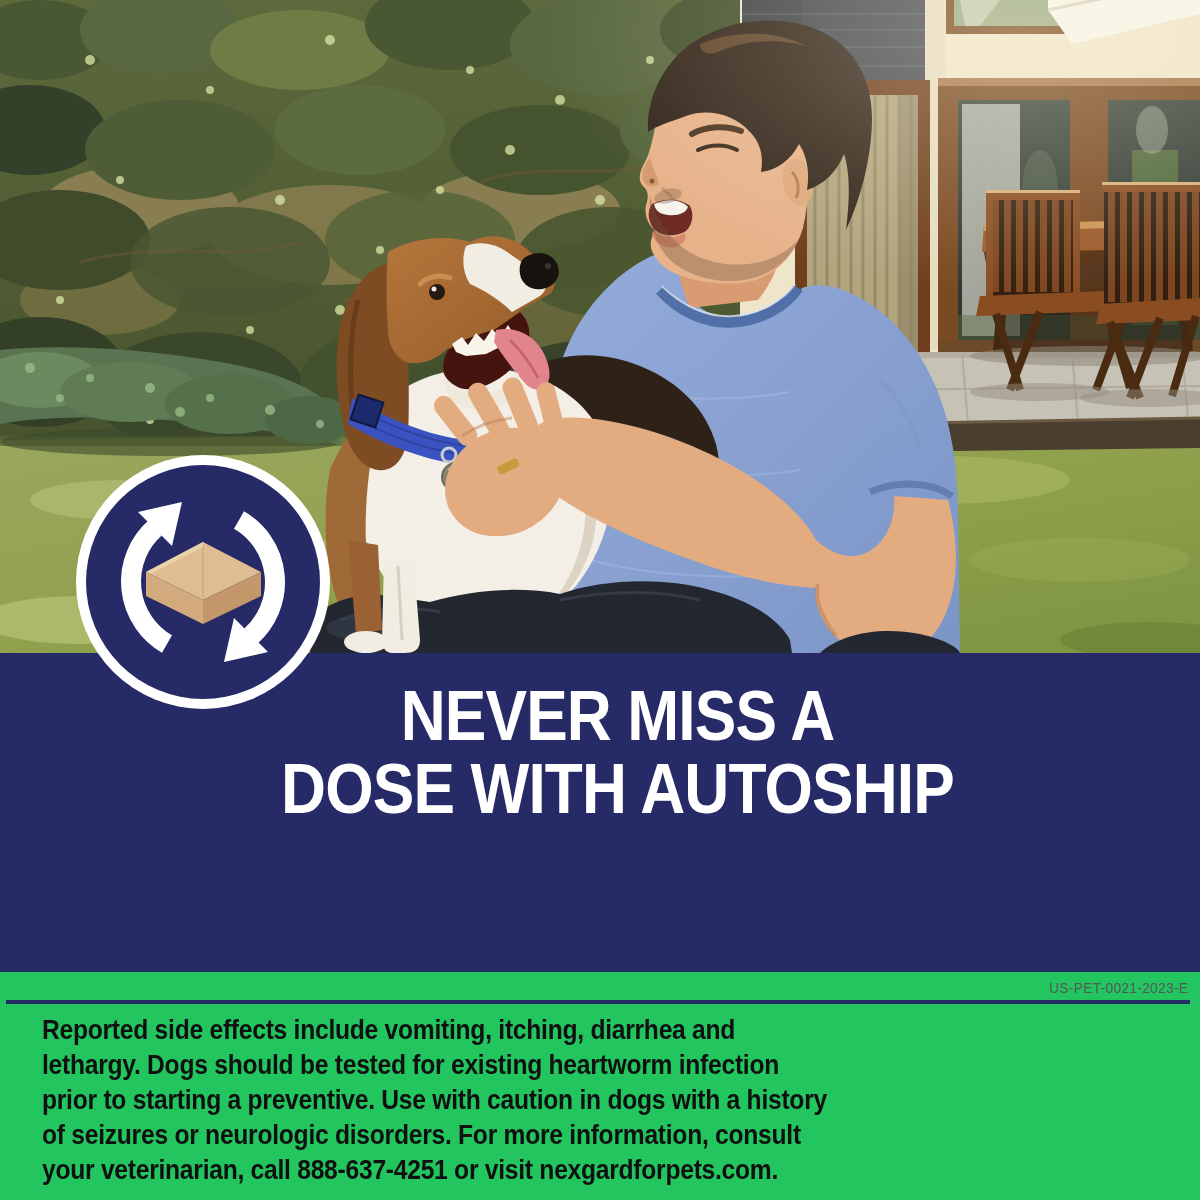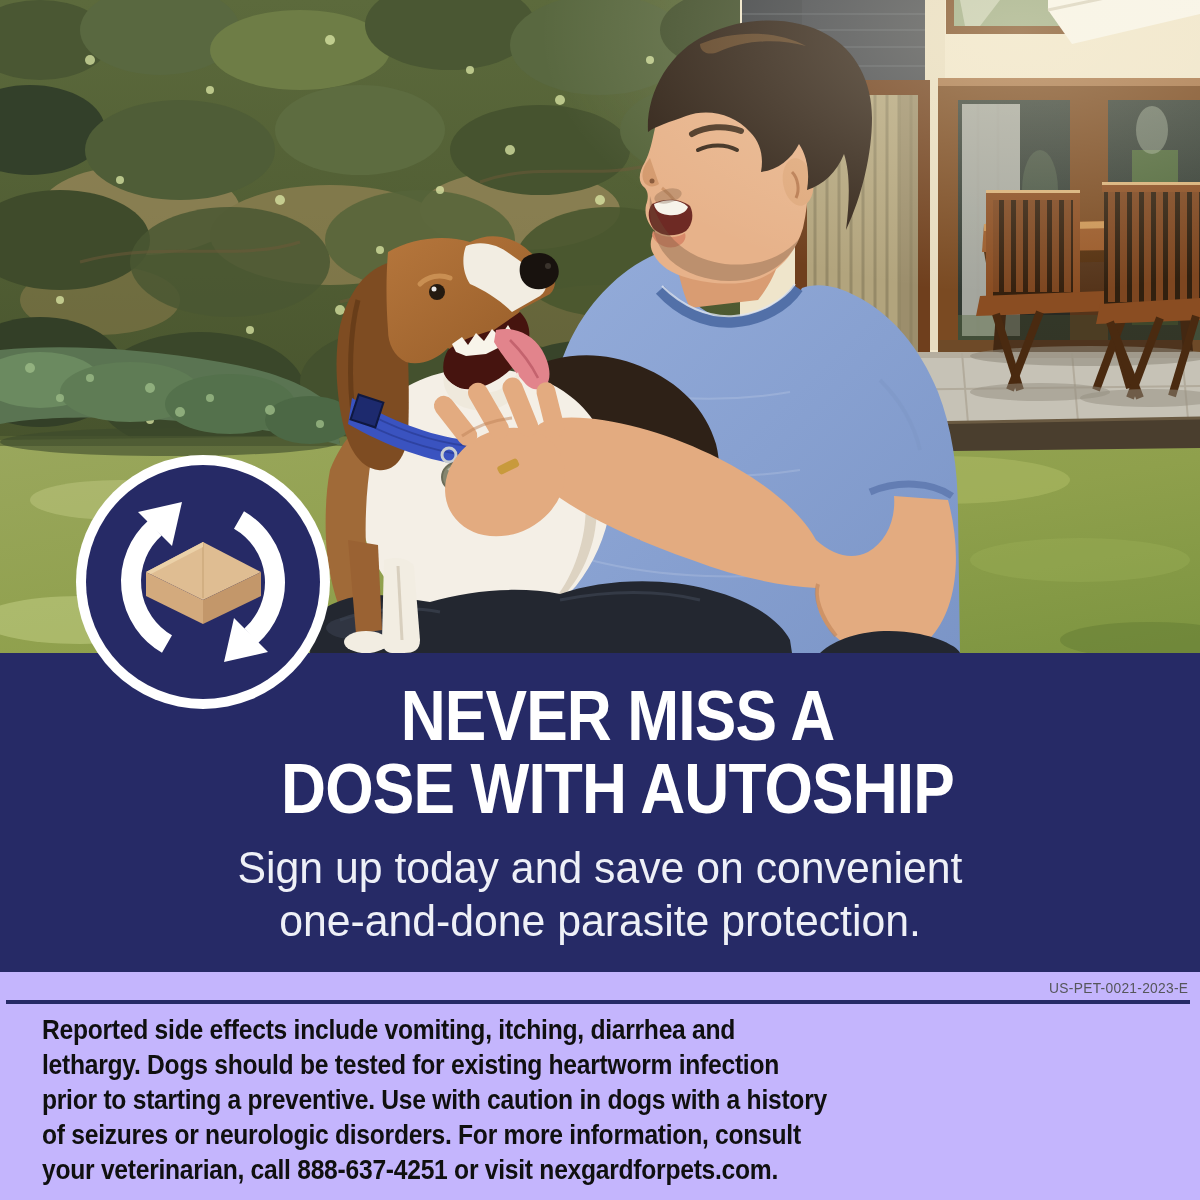--- a/index.html
+++ b/index.html
@@ -11,21 +11,21 @@
   .photo svg{display:block;}
   .banner{
     position:absolute;left:0;top:653px;width:1200px;height:319px;
     background:#262a66;color:#ffffff;text-align:center;
   }
   .headline{margin-top:27px;font-weight:bold;font-size:70px;line-height:73px;padding-left:35px;}
   .headline .line{display:block;transform:scaleX(.89);transform-origin:50% 50%;letter-spacing:-1px;white-space:nowrap;}
   .subtext{margin-top:15px;font-size:45px;line-height:53px;font-weight:400;color:#eef0f7;}
   .subtext .line{display:block;transform:scaleX(.95);transform-origin:50% 50%;white-space:nowrap;}
   .autoship-badge{position:absolute;left:73px;top:452px;width:260px;height:260px;}
-  .legal{position:absolute;left:0;top:972px;width:1200px;height:228px;background:#c4b5fd;}
+  .legal{position:absolute;left:0;top:972px;width:1200px;height:228px;background:#22c55e;}
   .ref-code{
     position:absolute;top:7px;right:12px;font-size:15px;color:#55565a;
     letter-spacing:.3px;transform:scaleX(.92);transform-origin:100% 50%;
   }
   .rule{position:absolute;top:28px;left:6px;right:10px;height:4px;background:#262a66;}
   .disclaimer{
     position:absolute;top:40px;left:42px;right:26px;
     font-weight:bold;color:#101010;font-size:28px;line-height:35px;
   }
   .disclaimer .dline{display:block;transform:scaleX(.88);transform-origin:0 50%;letter-spacing:-.3px;white-space:nowrap;}
@@ -381,24 +381,20 @@
 
       <rect x="0" y="0" width="1200" height="653" fill="url(#sunGlow)"></rect>
     </svg>
   </div>
 
   <div class="banner">
     <div class="headline">
       <span class="line">NEVER MISS A</span>
       <span class="line">DOSE WITH AUTOSHIP</span>
     </div>
-    <div class="subtext">
-      <span class="line">Sign up today and save on convenient</span>
-      <span class="line">one-and-done parasite protection.</span>
-    </div>
   </div>
 
   <div class="autoship-badge">
     <svg width="260" height="260" viewBox="-130 -130 260 260" xmlns="http://www.w3.org/2000/svg">
       <circle cx="0" cy="0" r="127" fill="#ffffff"></circle>
       <circle cx="0" cy="0" r="117" fill="#262a66"></circle>
       <g fill="#ffffff">
         <g>
           <path d="M -36 62 A 72 72 0 0 1 -48 -54" stroke="#ffffff" stroke-width="20" fill="none"></path>
           <polygon points="-21,-80 -31,-36 -65,-70"></polygon>

